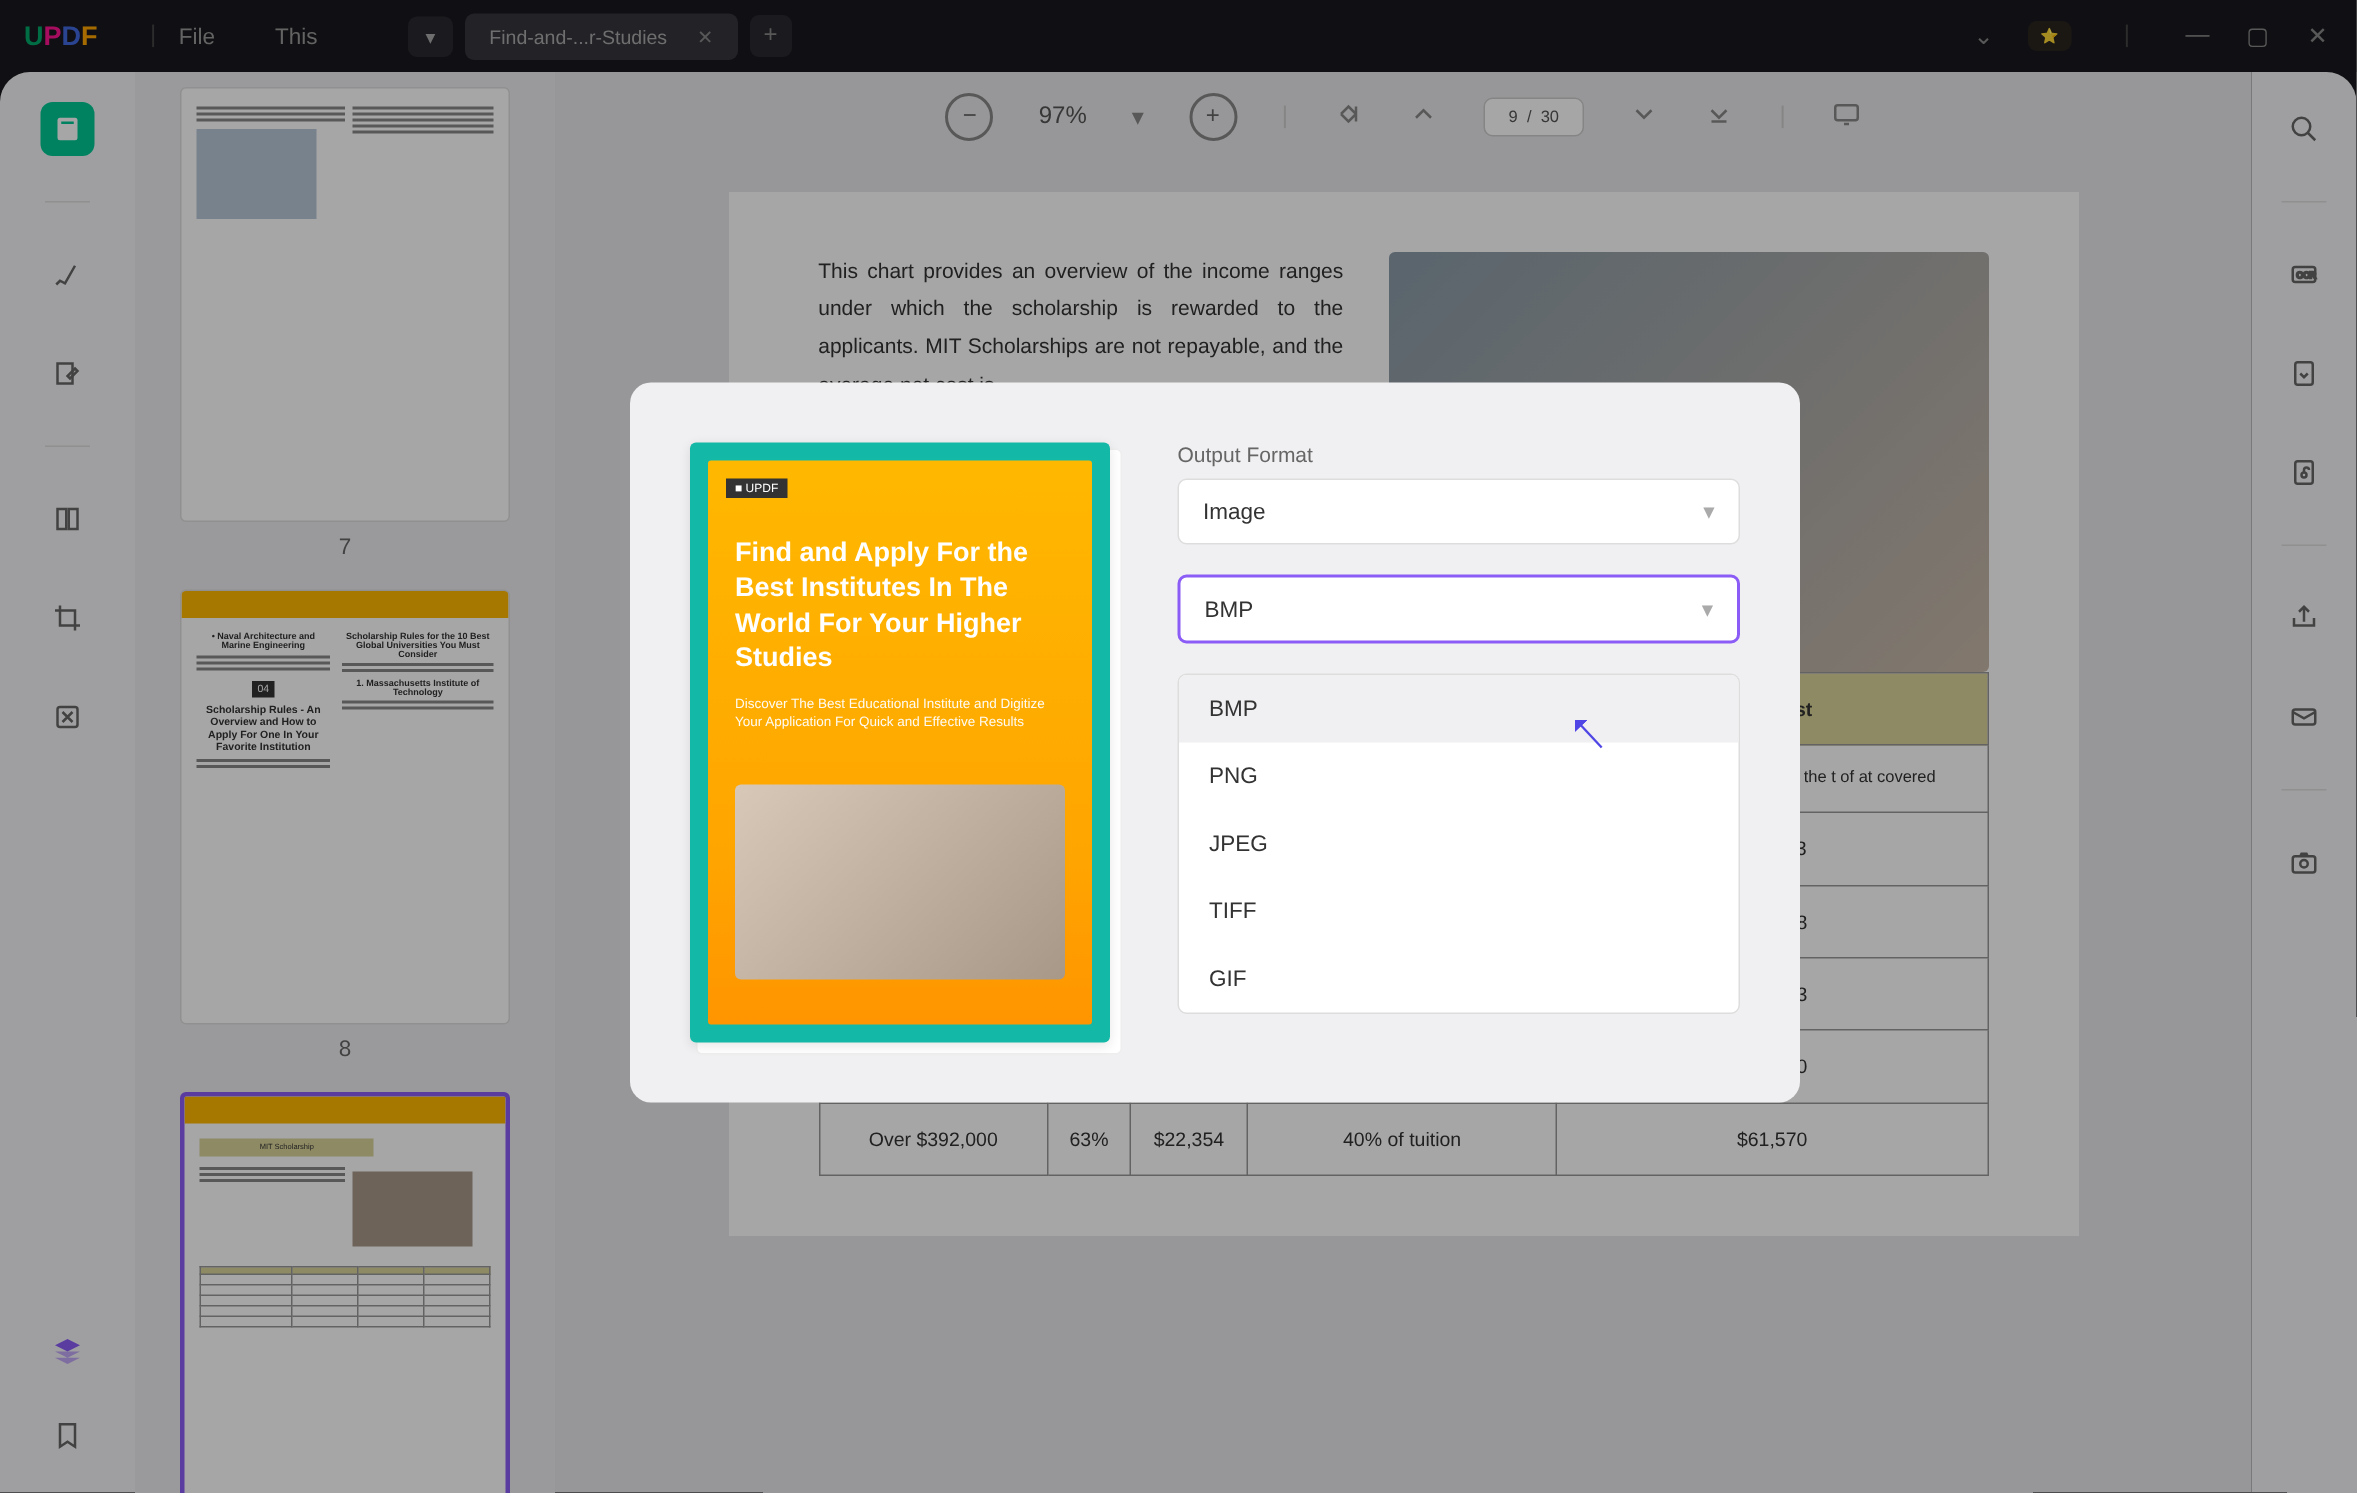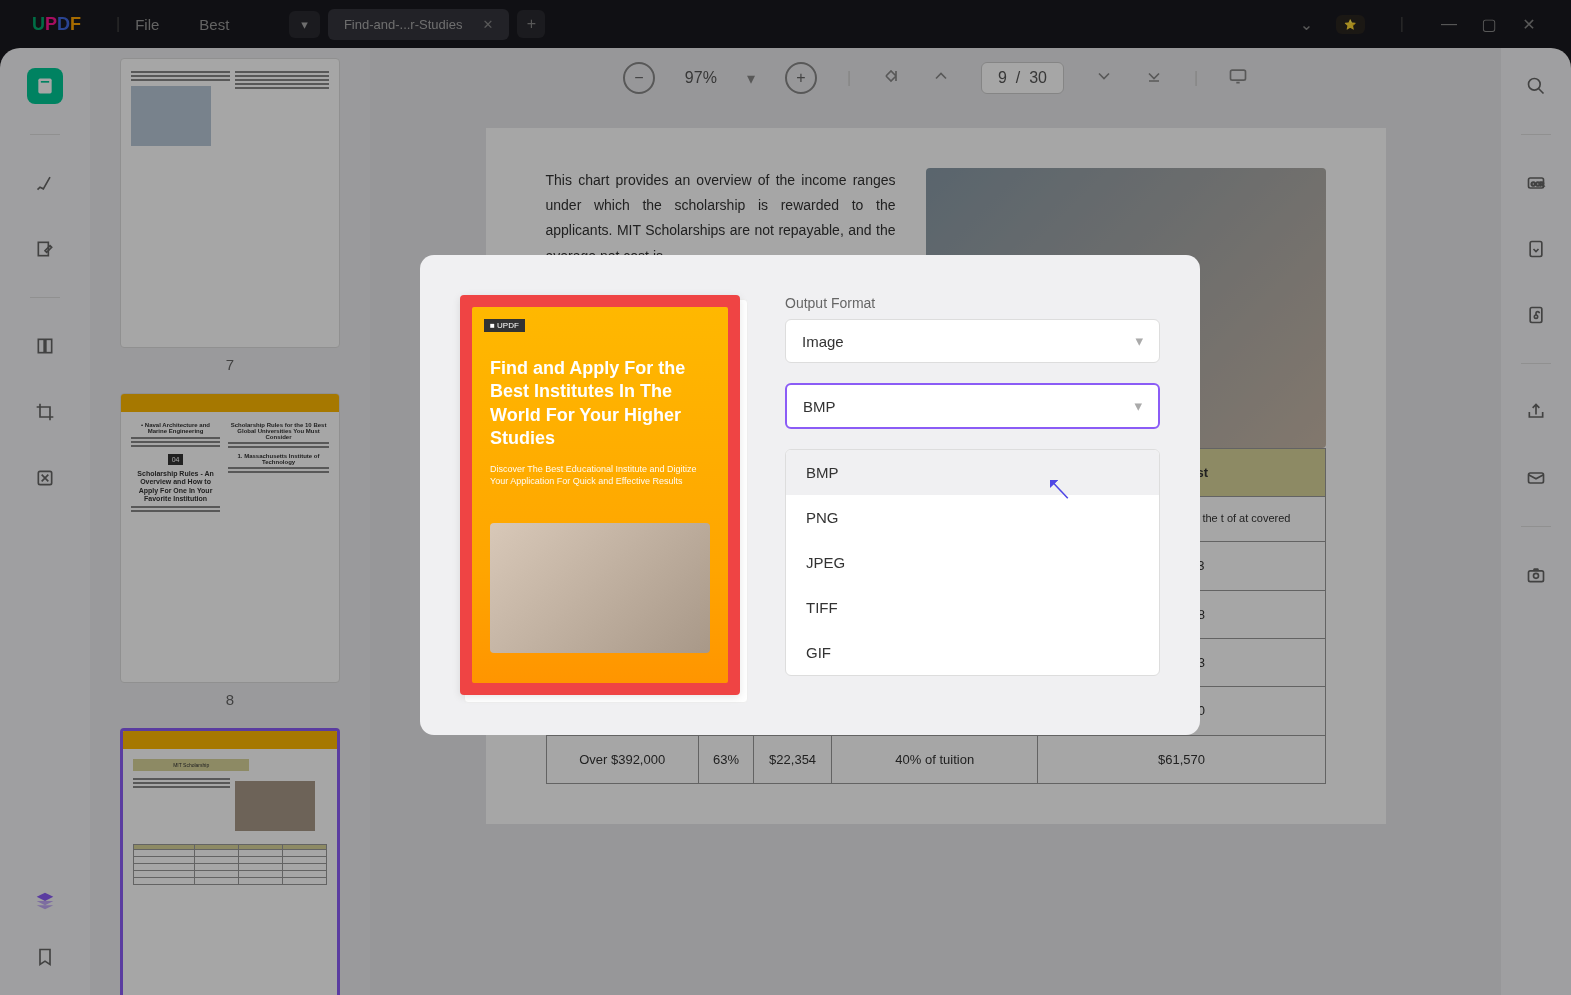--- a/index.html
+++ b/index.html
@@ -1,17 +1,17 @@
 <!DOCTYPE html>
 <html><head>
 <meta charset="utf-8">
 <style>
 *{margin:0;padding:0;box-sizing:border-box;font-family:-apple-system,BlinkMacSystemFont,'Segoe UI',sans-serif}
 body{width:1571px;height:995px;background:#1a1a1f;overflow:hidden;position:relative}
-.titlebar{height:48px;background:#1a1a1f;display:flex;align-items:center;padding:0 32px;color:#888}
+.titlebar{height:48px;background:#1a1a1f;display:flex;align-items:center;padding:0 16px;color:#888}
 .logo{font-weight:bold;font-size:18px;margin-right:20px}
 .logo .u{color:#00a86b}.logo .p{color:#ff1493}.logo .d{color:#4169e1}.logo .f{color:#ffa500}
 .menu-sep{color:#444;margin:0 15px}
 .menu-item{color:#999;margin-right:40px;font-size:15px;cursor:pointer}
 .tabs{display:flex;align-items:center;margin-left:20px}
 .tab-btn{background:#2a2a30;border-radius:6px;padding:6px 12px;margin-right:8px;display:flex;align-items:center;color:#aaa;font-size:13px}
 .tab-active{background:#35353d;padding:8px 16px}
 .tab-close{margin-left:20px;color:#888}
 .tab-add{background:#2a2a30;width:28px;height:28px;border-radius:6px;display:flex;align-items:center;justify-content:center;color:#888}
 .win-controls{margin-left:auto;display:flex;align-items:center;gap:20px;color:#888}
@@ -27,35 +27,35 @@
 .thumbnails{width:280px;background:#ededf0;padding:10px 20px;overflow-y:auto}
 .thumb{margin-bottom:20px;text-align:center}
 .thumb-img{width:220px;height:290px;background:white;border-radius:4px;margin:0 auto 8px;position:relative;overflow:hidden;border:1px solid #ddd}
 .thumb-img.selected{border:3px solid #8b5cf6}
 .thumb-num{color:#666;font-size:15px}
 
 .main-area{flex:1;background:#e8e8eb;display:flex;flex-direction:column}
 .toolbar{height:60px;display:flex;align-items:center;justify-content:center;gap:30px;color:#666}
 .tool-btn{width:32px;height:32px;display:flex;align-items:center;justify-content:center;border-radius:50%;border:2px solid #888}
 .zoom-text{font-size:16px;color:#555}
-.page-input{background:white;border:1px solid #ccc;border-radius:6px;padding:6px 16px;font-size:16px;color:#555}
+.page-input{background:white;border:1px solid #ccc;border-radius:6px;padding:6px 16px;font-size:11px;color:#555}
 
 .doc-view{flex:1;padding:20px 60px;overflow:auto}
 .doc-page{background:white;padding:40px 60px;max-width:900px;margin:0 auto;font-size:14px;color:#333;line-height:1.8}
 .doc-text{max-width:350px;text-align:justify}
 .doc-img{float:right;width:400px;height:280px;background:linear-gradient(135deg,#8a9ba8,#c8b8a8);margin-left:20px;border-radius:4px;overflow:hidden;position:relative}
 .doc-table{width:100%;border-collapse:collapse;margin-top:20px;clear:both}
 .doc-table th{background:#d9d49a;padding:12px;border:1px solid #999;font-size:13px}
 .doc-table td{padding:12px;border:1px solid #999;text-align:center;font-size:13px}
 
 .right-sidebar{width:70px;background:#f5f5f7;display:flex;flex-direction:column;align-items:center;padding-top:20px;gap:30px}
 
 .overlay{position:absolute;inset:0;background:rgba(0,0,0,0.35);z-index:100}
 .dialog{position:absolute;top:255px;left:420px;width:780px;background:#f0f0f2;border-radius:14px;padding:40px;z-index:101;display:flex;gap:45px}
-.dialog-preview{width:280px;height:400px;background:#ef4444;border-radius:4px;box-shadow:0 2px 8px rgba(0,0,0,0.1);padding:12px;position:relative}
+.dialog-preview{width:280px;height:400px;background:#14b8a6;border-radius:4px;box-shadow:0 2px 8px rgba(0,0,0,0.1);padding:12px;position:relative}
 .preview-stack{position:absolute;top:4px;left:4px;right:-8px;bottom:-8px;background:white;border:1px solid #eee;z-index:-1;border-radius:4px}
 .preview-inner{background:linear-gradient(180deg,#ffb800 0%,#ffa500 70%,#ff9500 100%);height:100%;border-radius:2px;padding:50px 18px 18px;color:white;position:relative;overflow:hidden}
 .preview-title{font-size:18px;font-weight:bold;line-height:1.3;margin-bottom:12px}
 .preview-sub{font-size:9px;line-height:1.4;opacity:0.95}
 .preview-photo{position:absolute;bottom:30px;left:18px;right:18px;height:130px;background:linear-gradient(135deg,#d8c8b8,#a89888);border-radius:4px}
 .dialog-form{flex:1}
 .form-label{color:#666;font-size:14px;margin-bottom:8px}
 .form-select{width:100%;background:white;border:1px solid #ddd;border-radius:6px;padding:12px 16px;font-size:15px;color:#333;display:flex;justify-content:space-between;align-items:center;margin-bottom:20px}
 .form-select.active{border:2px solid #8b5cf6}
 .dropdown{background:white;border:1px solid #ddd;border-radius:6px;overflow:hidden}
@@ -72,21 +72,21 @@
 svg{width:20px;height:20px}
 .divider{height:1px;background:#ddd;width:30px}
 </style>
 </head>
 <body>
 
 <div class="titlebar">
   <span class="logo"><span class="u">U</span><span class="p">P</span><span class="d">D</span><span class="f">F</span></span>
   <span class="menu-sep">|</span>
   <span class="menu-item">File</span>
-  <span class="menu-item">Best</span>
+  <span class="menu-item">This</span>
   <div class="tabs">
     <div class="tab-btn">▾</div>
     <div class="tab-btn tab-active">
       <span>Find-and-...r-Studies</span>
       <span class="tab-close">✕</span>
     </div>
     <div class="tab-add">+</div>
   </div>
   <div class="win-controls">
     <span class="win-btn">⌄</span>

